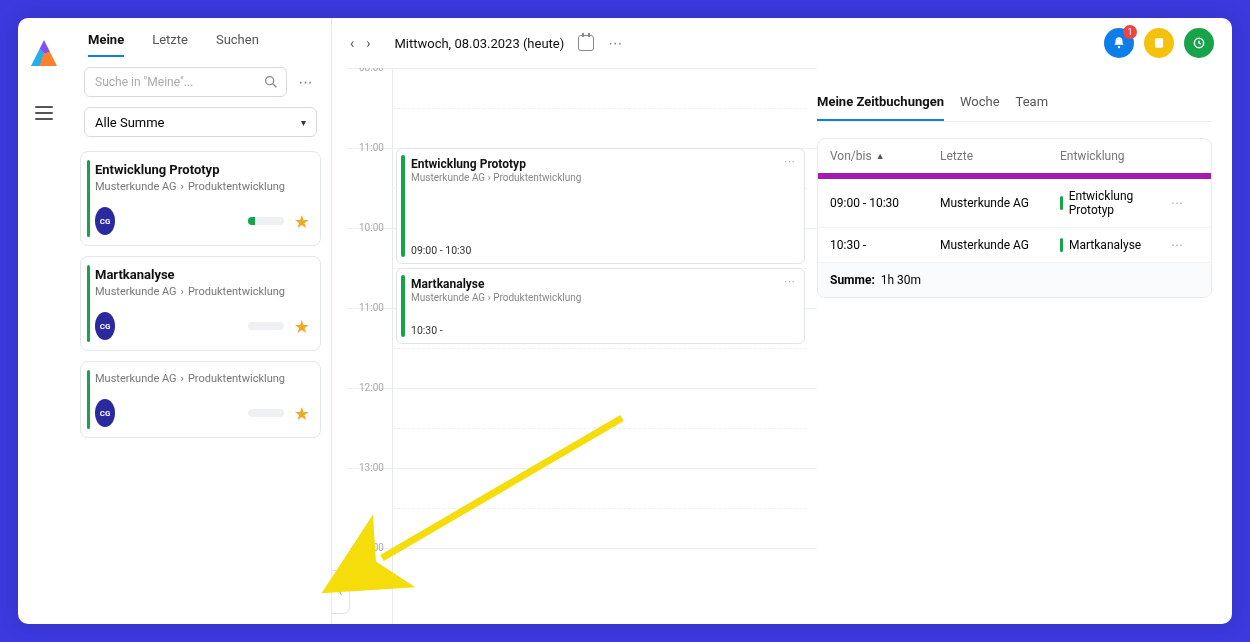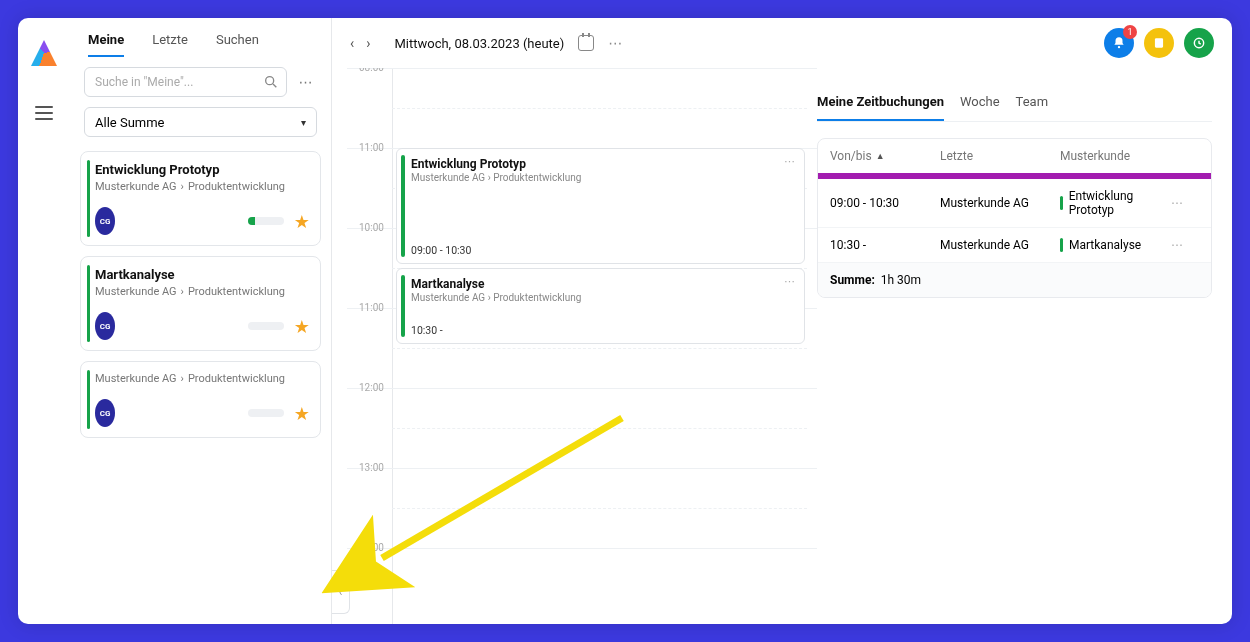--- a/index.html
+++ b/index.html
@@ -252,21 +252,21 @@
           <div class="ptab">Woche</div>
           <div class="ptab">Team</div>
         </div>
         <div class="table">
           <div class="thead">
             <div class="th">
                 <span>Von/bis</span>
                 <span class="sort-ic">▲</span>
               </div>
             <div class="th">Letzte</div>
-            <div class="th">Musterkunde</div>
+            <div class="th">Entwicklung</div>
             <div></div>
           </div>
           <div class="trow">
             <div>09:00 - 10:30</div>
             <div>Musterkunde AG</div>
             <div class="pkg">
                 <span class="bar"></span>
                 <span>Entwicklung Prototyp</span>
               </div>
             <div class="row-more">⋯</div>

